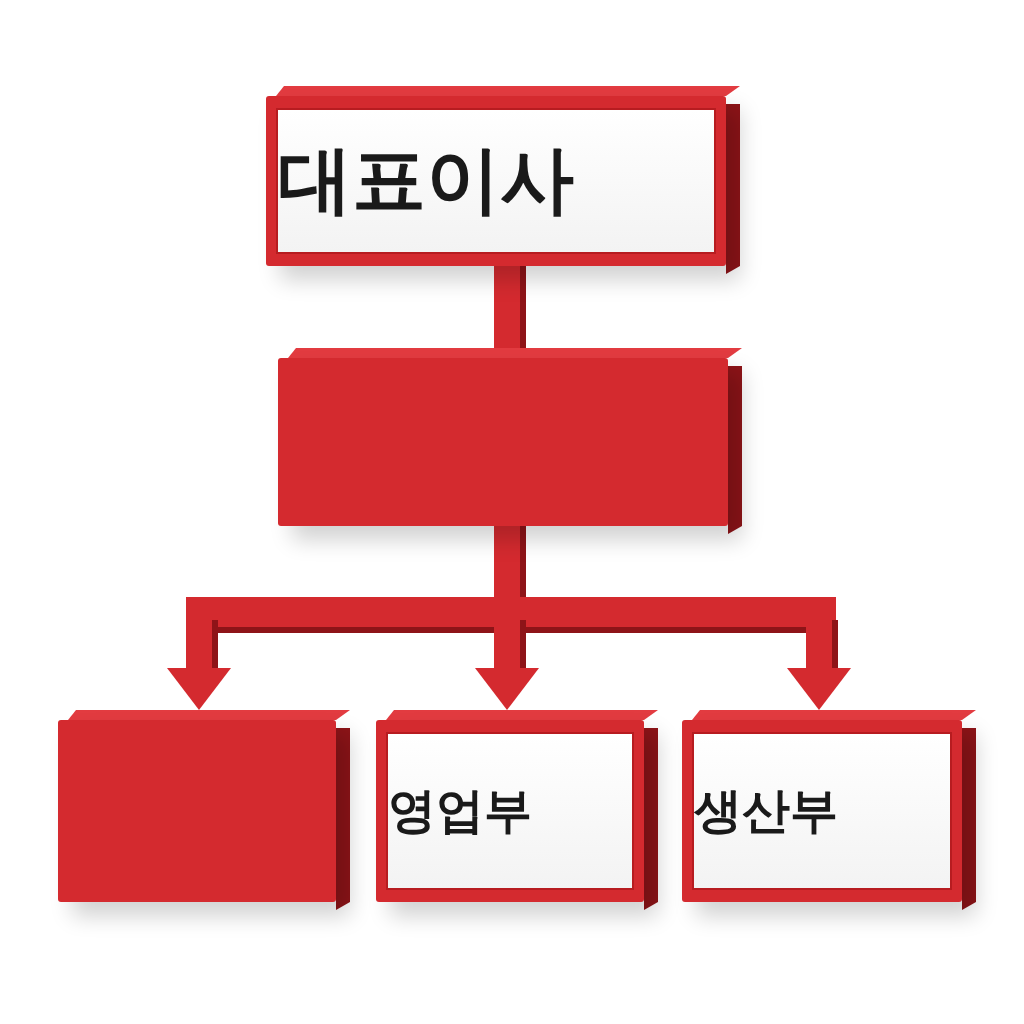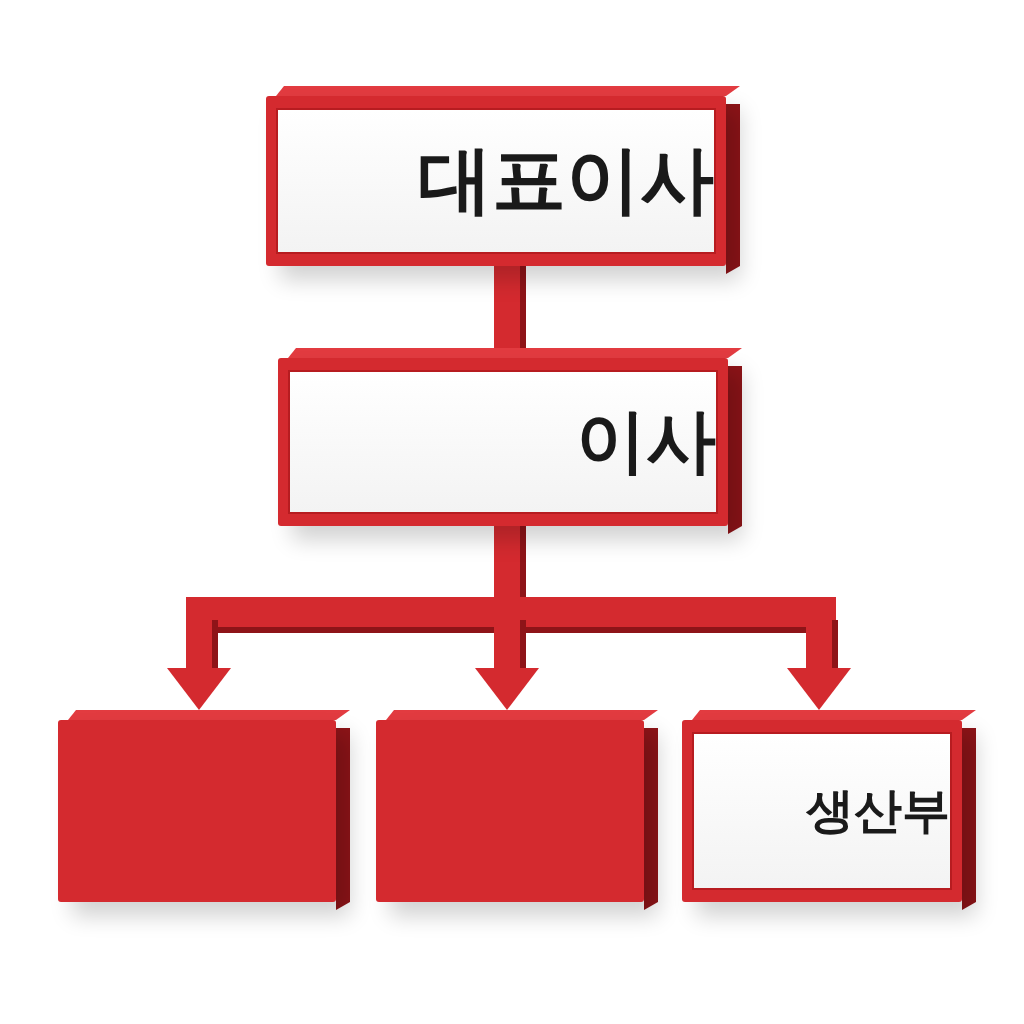--- a/index.html
+++ b/index.html
@@ -8,21 +8,21 @@
   .box { position:absolute; }
   .box .face { position:absolute; left:0; top:0; right:0; bottom:0;
     background:#d42a2f; border-radius:3px;
     box-shadow: 14px 14px 22px rgba(0,0,0,0.18); }
   .box .side { position:absolute; top:8px; bottom:-8px; right:-14px; width:14px; background:#8e1418;
     clip-path: polygon(0 0, 100% 0, 100% calc(100% - 8px), 0 100%); }
   .box .top { position:absolute; top:-10px; left:10px; right:-14px; height:10px; background:#e23b40;
     clip-path: polygon(0 100%, 8px 0, 100% 0, calc(100% - 14px) 100%); }
   .box .inner { position:absolute; left:10px; right:10px; top:12px; bottom:12px;
     background:linear-gradient(#ffffff,#f3f3f3); border:2px solid #b71c20;
-    display:flex; align-items:center; justify-content:flex-end; }
+    display:flex; align-items:center; justify-content:flex-start; }
   .box .label { font-weight:bold; color:#1a1a1a; white-space:nowrap; }
   .bar { position:absolute; background:#d42a2f; }
   .bar.v { box-shadow: 6px 0 0 #8e1418; }
   .arrow { position:absolute; width:0; height:0; border-left:32px solid transparent; border-right:32px solid transparent; border-top:42px solid #d42a2f; }
 </style>
 </head>
 <body>
 
 <div class="bar v" style="left:494px; top:262px; width:26px; height:92px;"></div>
 <div class="bar v" style="left:494px; top:524px; width:26px; height:80px;"></div>
@@ -40,34 +40,34 @@
     <div class="face"></div>
   <div class="inner">
       <span class="label" style="font-size:74px;">대표이사</span>
     </div>
 </div>
 
 <div class="box" style="left:278px; top:358px; width:450px; height:168px;">
   <div class="top"></div>
     <div class="side"></div>
     <div class="face"></div>
-  <div class="inner">
-      <span class="label" style="font-size:70px;">이사</span>
-    </div>
 </div>
 
 <div class="box" style="left:58px; top:720px; width:278px; height:182px;">
   <div class="top"></div>
     <div class="side"></div>
     <div class="face"></div>
 </div>
 <div class="box" style="left:376px; top:720px; width:268px; height:182px;">
   <div class="top"></div>
     <div class="side"></div>
     <div class="face"></div>
+  <div class="inner">
+      <span class="label" style="font-size:48px;">영업부</span>
+    </div>
 </div>
 <div class="box" style="left:682px; top:720px; width:280px; height:182px;">
   <div class="top"></div>
     <div class="side"></div>
     <div class="face"></div>
   <div class="inner">
       <span class="label" style="font-size:48px;">생산부</span>
     </div>
 </div>
 

